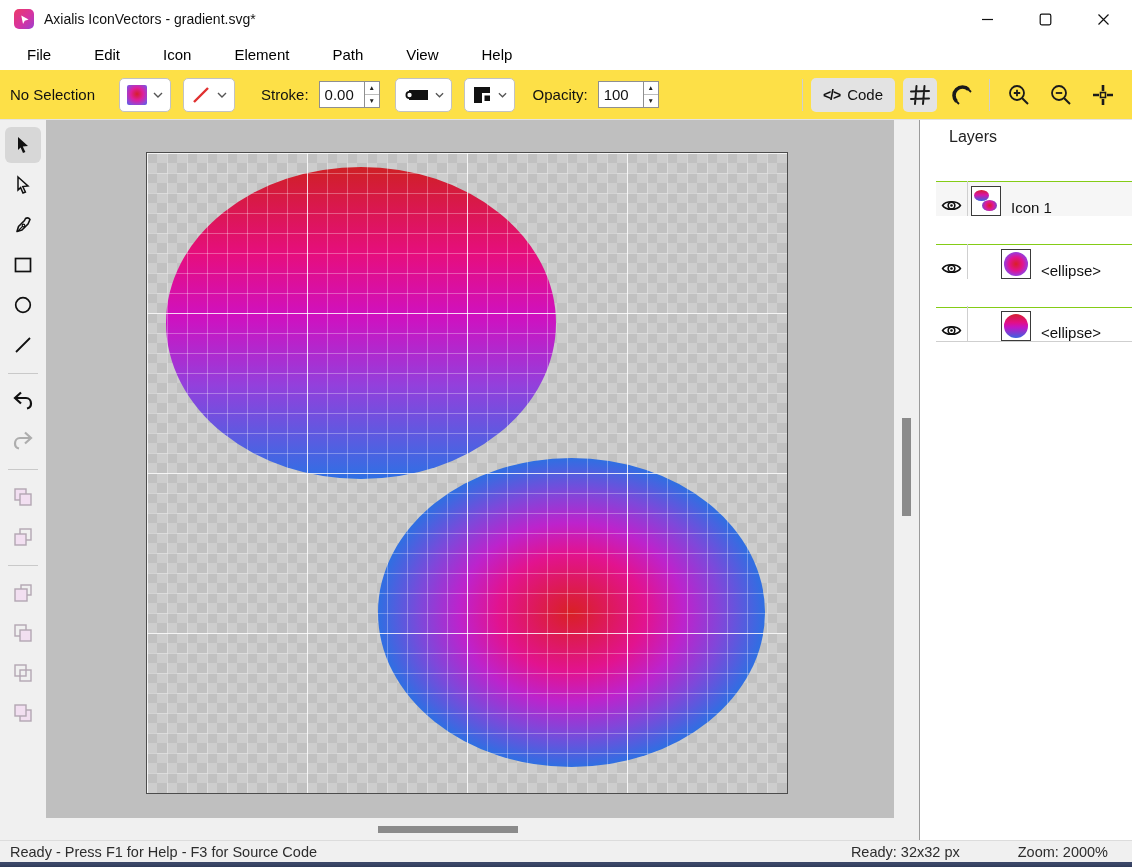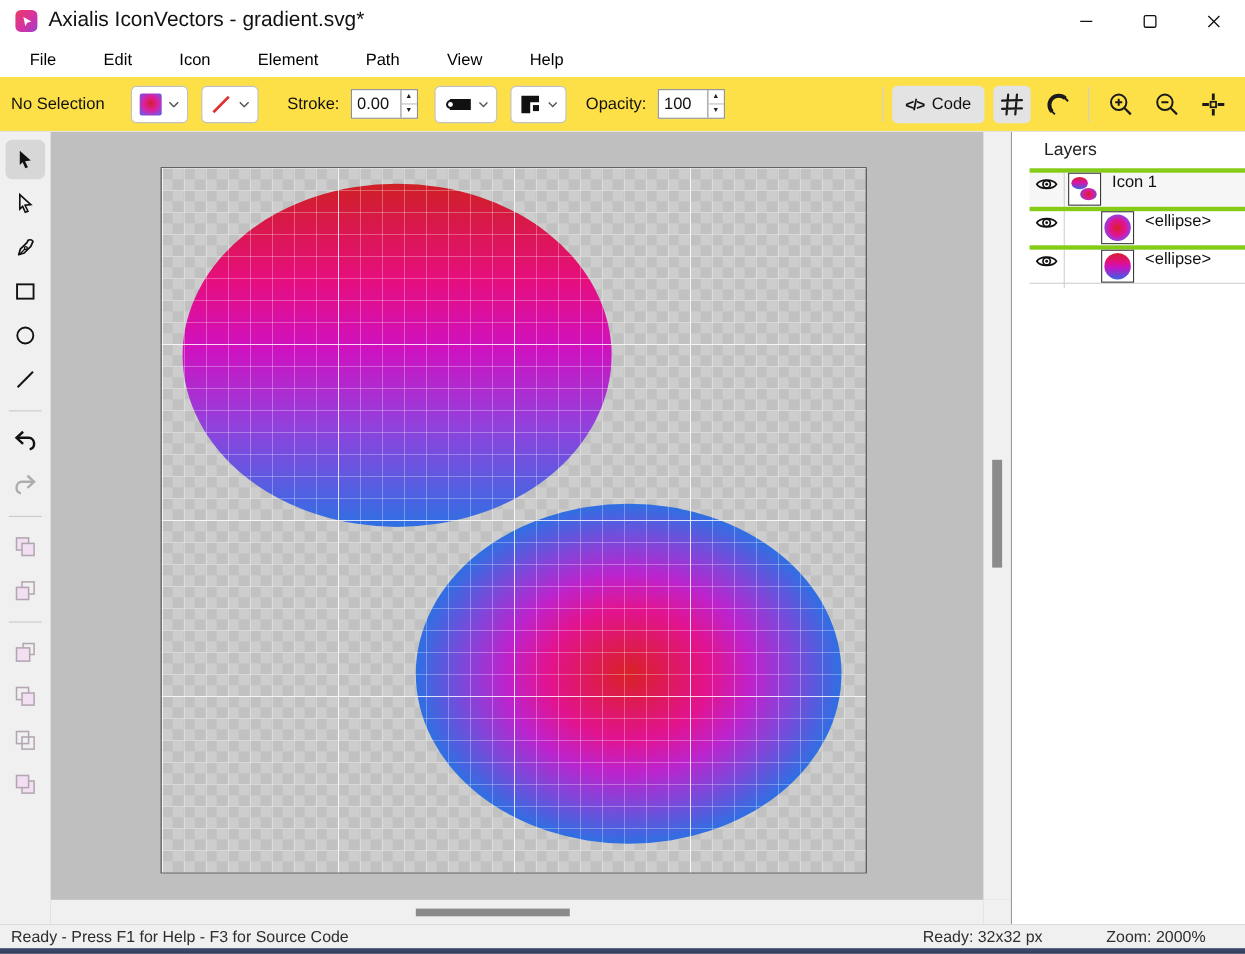--- a/index.html
+++ b/index.html
@@ -5,21 +5,21 @@
   * { margin:0; padding:0; box-sizing:border-box; }
   html,body { width:1132px; height:867px; overflow:hidden; }
   body { font-family:"Liberation Sans", sans-serif; color:#1b1b1b; background:#fff; }
   .window { position:relative; width:1132px; height:867px; display:flex; flex-direction:column; }
 
   
   .titlebar { height:38px; background:#fff; display:flex; align-items:center; flex:none; }
   .app-icon { width:20px; height:20px; margin-left:14px; border-radius:5px;
     background:linear-gradient(135deg,#ec3a68 0%,#d633a0 55%,#9c3fd0 100%);
     display:flex; align-items:center; justify-content:center; }
-  .title-text { margin-left:10px; font-size:19px; color:#111;text-align:right; }
+  .title-text { margin-left:10px; font-size:14px; color:#111;text-align:right; }
   .win-controls { margin-left:auto; display:flex; height:100%; }
   .win-btn { width:58px; height:100%; display:flex; align-items:center; justify-content:center; }
 
   
   .menubar { height:32px; background:#fff; display:flex; align-items:center; padding-left:12px; flex:none; }
   .menu-item { font-size:15px; padding:5px 15px; margin-right:13px; color:#000000; border-radius:4px; cursor:default; }
 
   
   .toolbar { height:50px; background:#fde047; display:flex; align-items:center; padding:0 14px 0 10px;
              border-bottom:1px solid #e3e3e3; flex:none; }
@@ -76,21 +76,21 @@
   .vthumb { position:absolute; left:8px; top:298px; width:9px; height:98px; background:#8b8b8b; }
   .hscroll { position:absolute; left:0; right:25px; bottom:0; height:22px; background:#f0f0f0; }
   .hthumb { position:absolute; left:332px; top:8px; width:140px; height:7px; background:#8b8b8b; }
   .scroll-corner { position:absolute; right:0; bottom:0; width:25px; height:22px; background:#f0f0f0; }
 
   
   .layers { width:213px; flex:none; background:#fff; border-left:1px solid #9b9b9b;
             display:flex; flex-direction:column;padding-left:16px; }
   .layers-header { height:33px; display:flex; align-items:center; padding-left:13px;
                    font-size:16px; color:#222; }
-  .layer-row { height:35px; display:flex; align-items:flex-start; border-top:4px solid #84cc16; }
+  .layer-row { height:35px; display:flex; align-items:flex-end; border-top:1px solid #84cc16;margin-top:28px; }
   .layer-row:nth-child(2) { background:#f6f6f6; }
   .layer-row:last-of-type { border-bottom:1px solid #cfcfcf; }
   .eye-btn { width:31px; display:flex; align-items:center; justify-content:center; flex:none; }
   .row-div { width:1px; height:35px; background:#cfcfcf; flex:none; }
   .thumb { width:30px; height:30px; border:1px solid #3a3a3a; background:#fff; flex:none;
            position:relative; overflow:hidden; }
   .thumb.indent { margin-left:33px; }
   .thumb.root { margin-left:3px; }
   .mini { position:absolute; border-radius:50%; }
   .mini-lin { background:linear-gradient(180deg,#d32030 0%,#d916a6 45%,#3b63e0 100%); }
@@ -99,21 +99,21 @@
     background:radial-gradient(circle,#d92025 0%,#e2138f 40%,#a435d2 65%,#3b66e0 100%); }
   .thumb-fill-lin { position:absolute; inset:2px; border-radius:50%;
     background:linear-gradient(180deg,#d32030 0%,#e30f85 35%,#c315c4 55%,#3b63e0 100%); }
   .layer-label { margin-left:10px; font-size:15px; color:#111; }
 
   
   .statusbar { height:22px; background:#f0f0f0; border-top:1px solid #dcdcdc; display:flex;
                align-items:center; font-size:14.5px; color:#2d2d2d; flex:none; }
   .status-left { padding-left:10px; flex:1; }
   .status-canvas { margin-right:58px; }
-  .status-zoom { margin-right:36px; }
+  .status-zoom { margin-right:24px; }
   .bottom-edge { height:5px; background:linear-gradient(180deg,#46538000,#3b4768 40%,#2e3a58 100%);
                  background-color:#3b4768; flex:none; }
 </style>
 </head>
 <body>
 
 <div class="window">
 
   <div class="titlebar">
     <div class="app-icon">

